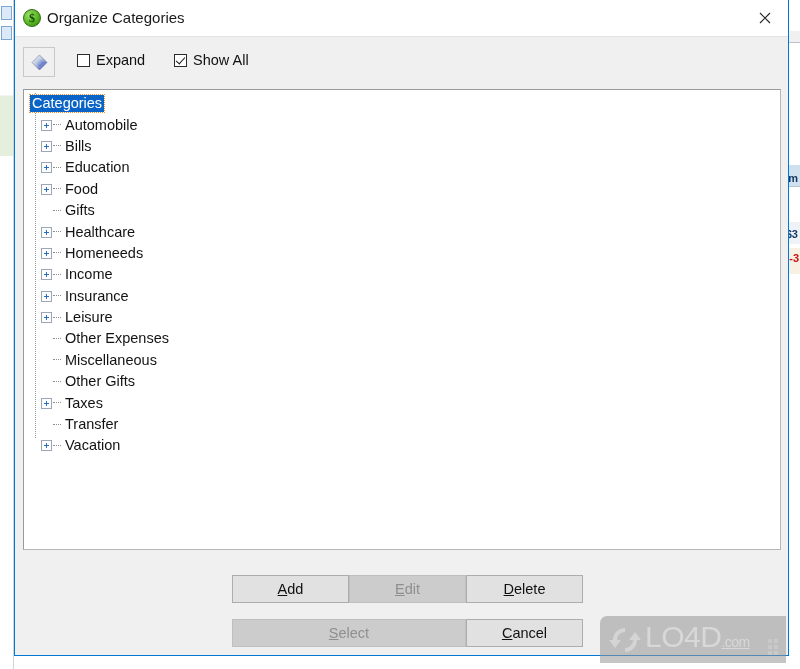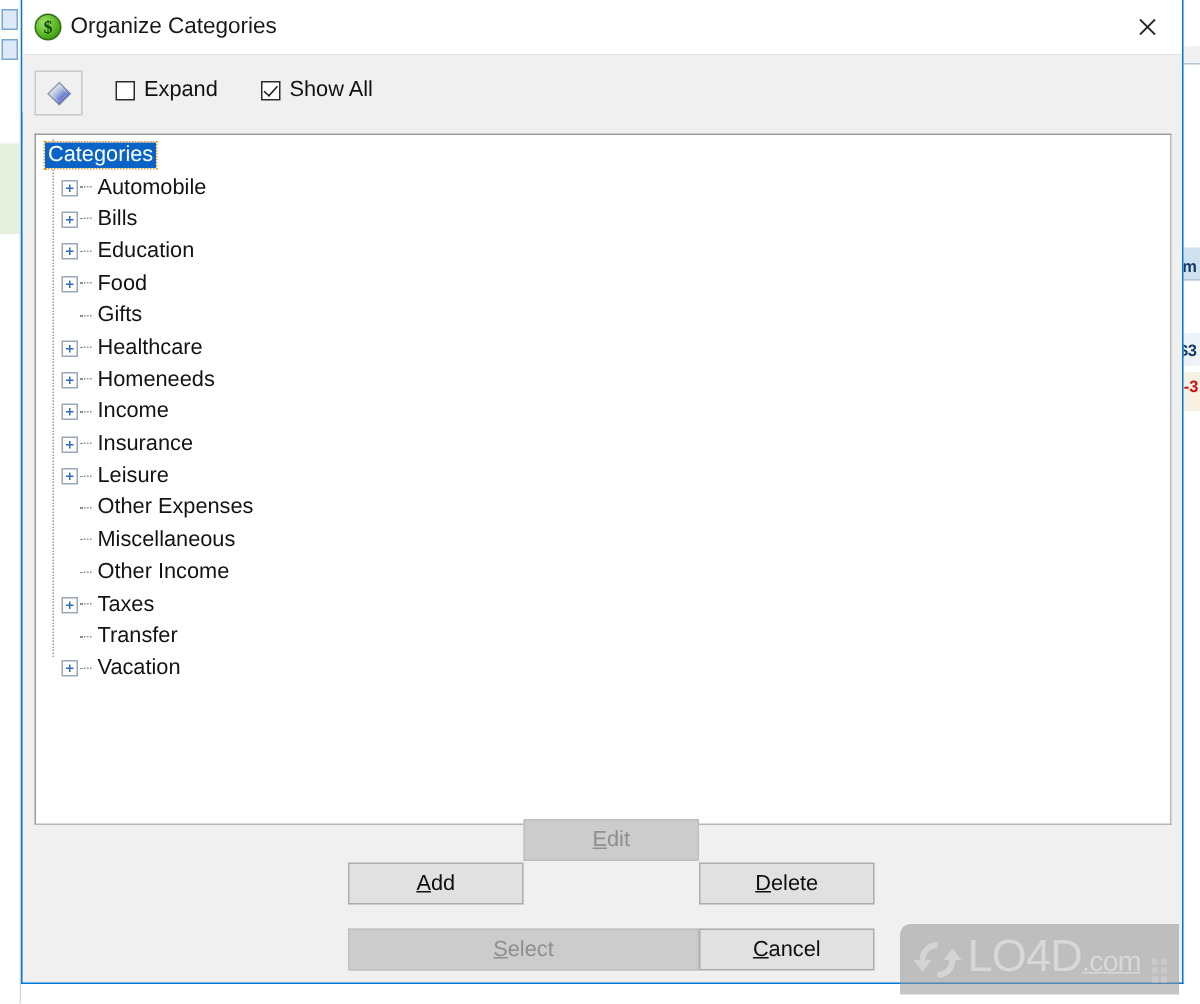--- a/index.html
+++ b/index.html
@@ -359,21 +359,21 @@
   }
   .wm-text {
     margin-left: 3px;
     font-size: 30px;
     color: #d8d8d8;
     font-family: "Liberation Sans", sans-serif;
     letter-spacing: -0.5px;
     line-height: 30px;
   }
   .wm-text .small {
-    font-size: 19px;
+    font-size: 14px;
     text-decoration: underline;
   }
   .wm-dots {
     position: absolute;
     right: 6px;
     bottom: 8px;
     width: 12px;
     height: 16px;
     display: grid;
     grid-template-columns: repeat(2, 4px);
@@ -525,21 +525,21 @@
               <span class="node-label">Other Expenses</span>
             </div>
             <div class="tree-node child-node">
               <span class="expander-spacer"></span>
               <span class="dash"></span>
               <span class="node-label">Miscellaneous</span>
             </div>
             <div class="tree-node child-node">
               <span class="expander-spacer"></span>
               <span class="dash"></span>
-              <span class="node-label">Other Income</span>
+              <span class="node-label">Other Gifts</span>
             </div>
             <div class="tree-node child-node">
               <span class="expander"></span>
               <span class="dash"></span>
               <span class="node-label">Taxes</span>
             </div>
             <div class="tree-node child-node">
               <span class="expander-spacer"></span>
               <span class="dash"></span>
               <span class="node-label">Transfer</span>
@@ -551,21 +551,21 @@
             </div>
           </div>
       </div>
     </div>
 
     <div>
       <div class="btn" style="left:217px; top:575px; width:117px; height:28px;">
         <span><u>A</u><span>dd</span></span>
       </div>
 
-      <div class="btn disabled" style="left:334px; top:546px; width:117px; height:28px;">
+      <div class="btn disabled" style="left:334px; top:575px; width:117px; height:28px;">
         <span><u>E</u><span>dit</span></span>
       </div>
 
       <div class="btn" style="left:451px; top:575px; width:117px; height:28px;">
         <span><u>D</u><span>elete</span></span>
       </div>
 
       <div class="btn disabled" style="left:217px; top:619px; width:234px; height:28px;">
         <span><u>S</u><span>elect</span></span>
       </div>

